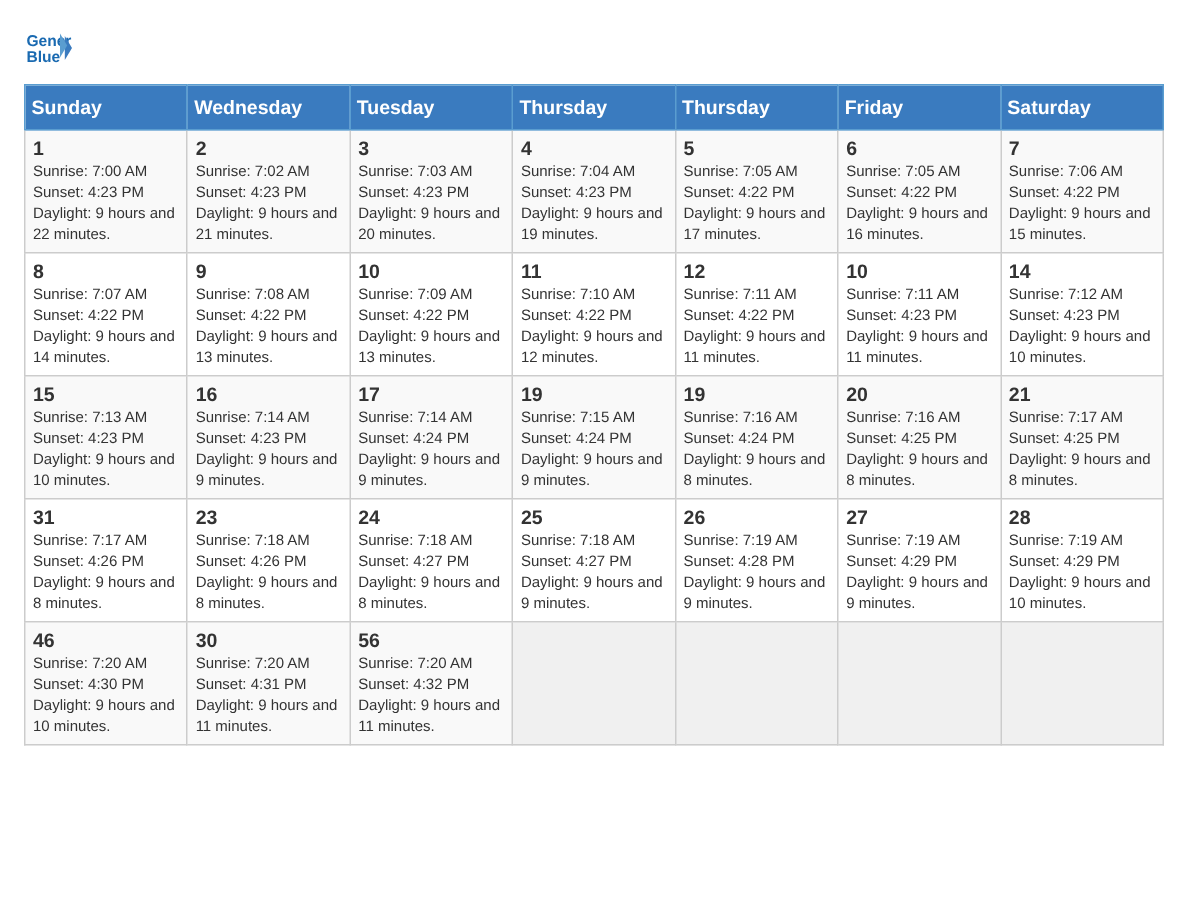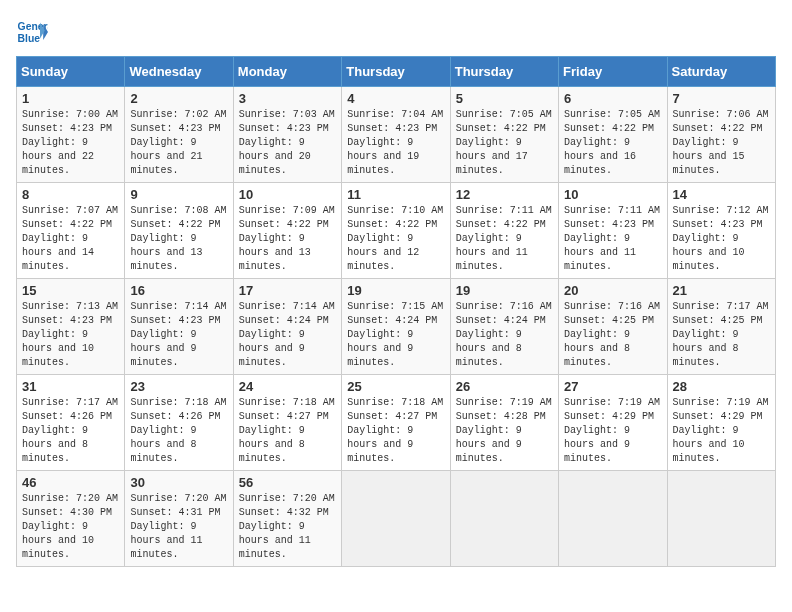--- a/index.html
+++ b/index.html
@@ -75,21 +75,20 @@
     .day-num {
       font-size: 13px;
       font-weight: bold;
       display: block;
       margin-bottom: 2px;
     }
     .day-info {
       font-size: 10px;
       line-height: 1.4;
       color: #333;
-      font-family: Liberation Mono, monospace;
     }
     td.empty {
       background: #f0f0f0 !important;
     }
   </style>
 </head>
 <body>
 
 <div class="header-area">
   <div class="logo">
@@ -107,21 +106,21 @@
     <div class="month-title"></div>
     <div class="location-title"></div>
   </div>
 </div>
 
 <table>
   <thead>
     <tr>
     <th>Sunday</th>
         <th>Wednesday</th>
-        <th>Monday</th>
+        <th>Tuesday</th>
         <th>Thursday</th>
         <th>Thursday</th>
         <th>Friday</th>
         <th>Saturday</th>
       </tr>
   </thead>
   <tbody id="calendar-body">
   <tr>
         <td>
           <span class="day-num">1</span>

